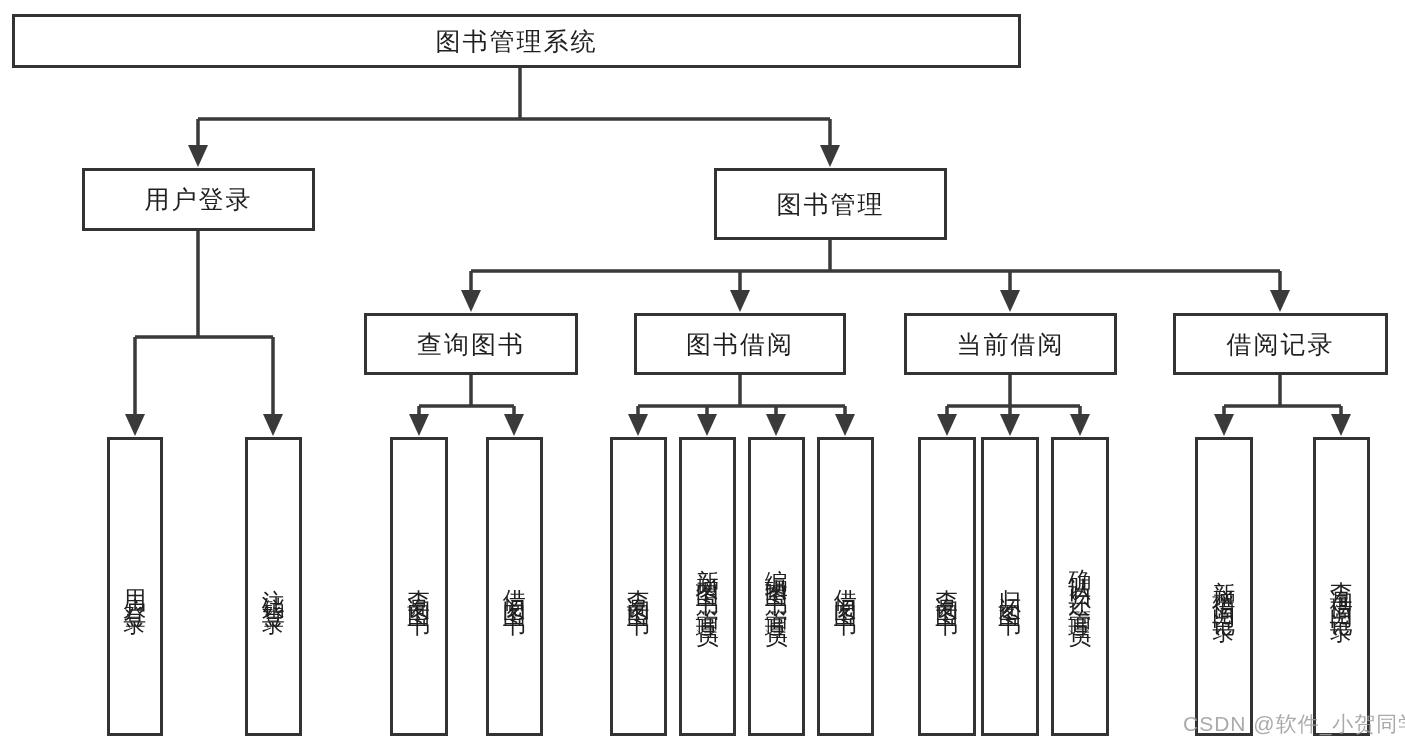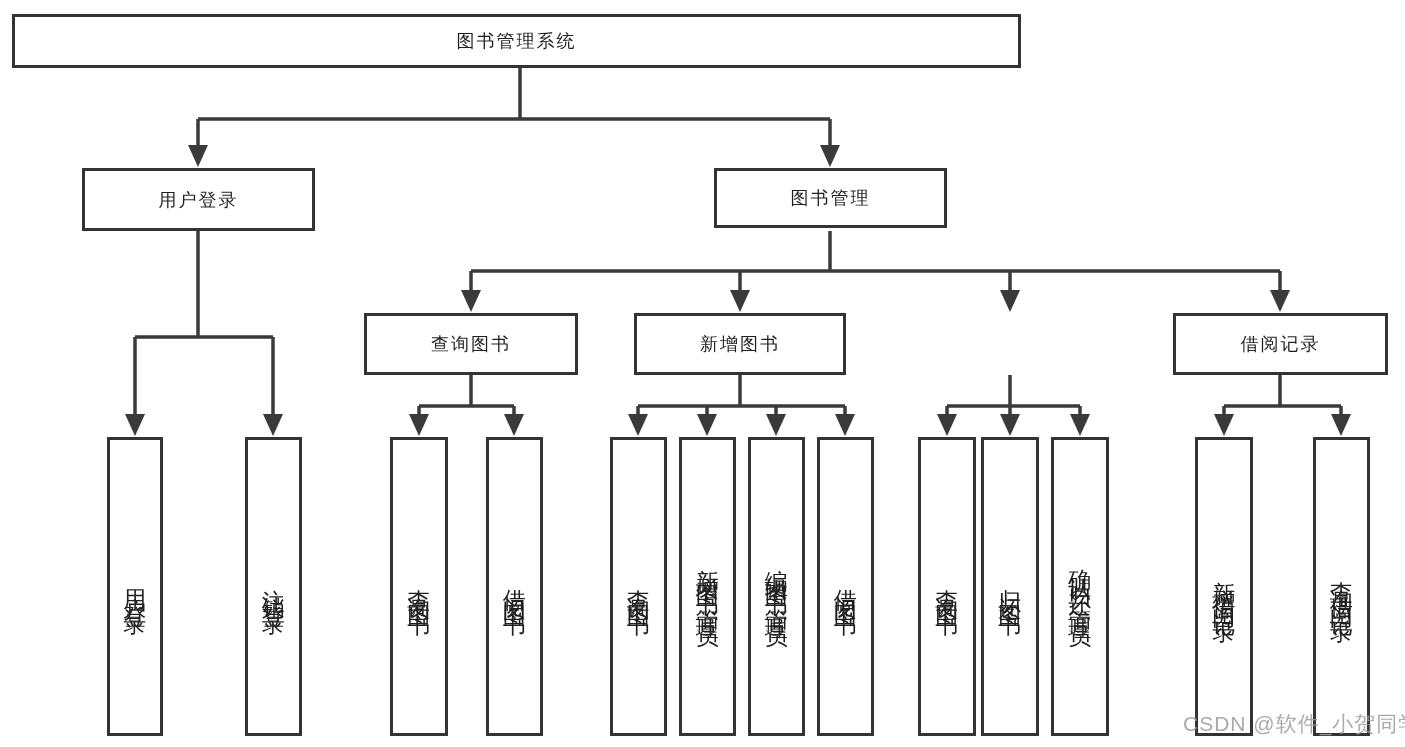--- a/index.html
+++ b/index.html
@@ -13,21 +13,21 @@
   .wires{position:absolute;left:0;top:0;z-index:1;}
   .node{
     position:absolute;
     box-sizing:border-box;
     border:3px solid #333333;
     background:#ffffff;
     display:flex;align-items:center;justify-content:center;
     color:#1f1f1f;
     z-index:2;
   }
-  .hnode{font-size:18px;letter-spacing:2px;}
+  .hnode{font-size:25px;letter-spacing:2px;}
   .vnode .label{
     writing-mode:vertical-rl;
     text-orientation:mixed;
     font-size:23px;
     letter-spacing:8px;
     line-height:1.15;
     white-space:nowrap;
   }
   .watermark{
     position:absolute;
@@ -78,29 +78,32 @@
     </g>
   </svg>
 
   <div class="node hnode" style="left:12px;top:14px;width:1009px;height:54px">
     <span class="label">图书管理系统</span>
   </div>
 
   <div class="node hnode" style="left:82px;top:168px;width:233px;height:63px">
     <span class="label">用户登录</span>
   </div>
-  <div class="node hnode" style="left:714px;top:168px;width:233px;height:60px">
+  <div class="node hnode" style="left:714px;top:168px;width:233px;height:72px">
     <span class="label">图书管理</span>
   </div>
 
   <div class="node hnode" style="left:364px;top:313px;width:214px;height:62px">
     <span class="label">查询图书</span>
   </div>
   <div class="node hnode" style="left:634px;top:313px;width:212px;height:62px">
-    <span class="label">新增图书</span>
+    <span class="label">图书借阅</span>
+  </div>
+  <div class="node hnode" style="left:904px;top:313px;width:213px;height:62px">
+    <span class="label">当前借阅</span>
   </div>
   <div class="node hnode" style="left:1173px;top:313px;width:215px;height:62px">
     <span class="label">借阅记录</span>
   </div>
 
   <div class="node vnode" style="left:107px;top:437px;width:56px;height:299px">
     <span class="label">用户登录</span>
   </div>
   <div class="node vnode" style="left:245px;top:437px;width:57px;height:299px">
     <span class="label">注销登录</span>

